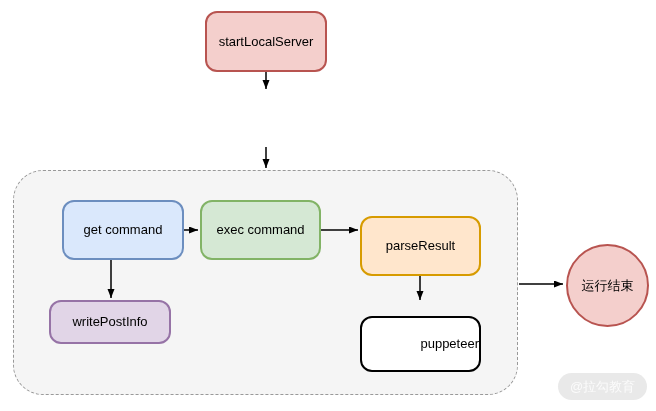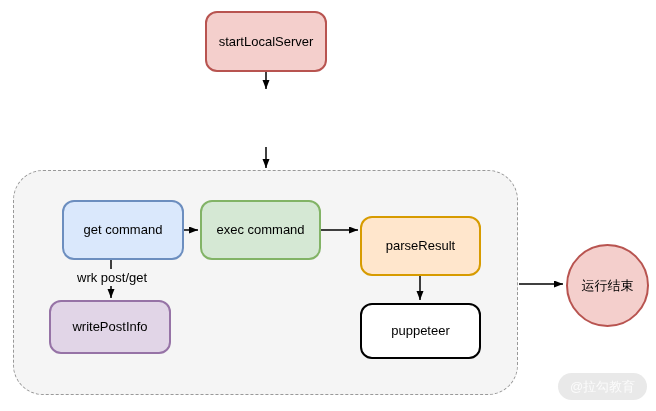--- a/index.html
+++ b/index.html
@@ -22,22 +22,22 @@
     justify-content: center;
     font-size: 13px;
     line-height: 1.2;
     text-align: center;
   }
   #n-start-local-server { left: 205px; top: 11px;  width: 122px; height: 61px; background: #f4cfcc; border-color: #b85450; }
   #n-start-test-link    { left: 205px; top: 91px;  width: 122px; height: 56px; background: #ffe6cc; border-color: #d79b00; }
   #n-get-command        { left: 62px;  top: 200px; width: 122px; height: 60px; background: #dae8fc; border-color: #6c8ebf; }
   #n-exec-command       { left: 200px; top: 200px; width: 121px; height: 60px; background: #d5e8d4; border-color: #82b366; }
   #n-parse-result       { left: 360px; top: 200px; width: 121px; height: 60px; background: #ffe6cc; border-color: #d79b00; margin-top: 16px; }
-  #n-write-post-info    { left: 49px;  top: 300px; width: 122px; height: 54px; background: #e1d5e7; border-color: #9673a6; }
-  #n-puppeteer          { left: 360px; top: 303px; width: 121px; height: 56px; background: #ffffff; border-color: #000000; }
+  #n-write-post-info    { left: 49px;  top: 300px; width: 122px; height: 44px; background: #e1d5e7; border-color: #9673a6; }
+  #n-puppeteer          { left: 360px; top: 316px; width: 121px; height: 56px; background: #ffffff; border-color: #000000; justify-content: flex-end; }
   #n-run-finished       { left: 566px; top: 244px; width: 83px;  height: 83px; background: #f4cfcc; border-color: #b85450; border-radius: 50%; }
   #group-container {
     position: absolute;
     left: 13px; top: 170px;
     width: 505px; height: 225px;
     box-sizing: border-box;
     background: #f5f5f5;
     border: 1px dashed #999999;
     border-radius: 30px;
   }
@@ -114,19 +114,18 @@
   </div>
 
   <div class="node" id="n-puppeteer">
     <span>puppeteer</span>
   </div>
 
   <div class="node" id="n-run-finished">
     <span>运行结束</span>
   </div>
 
-  <div id="edge-label-wrk">wrk post/get</div>
 
   <div id="watermark">
     <span>@拉勾教育</span>
   </div>
 
 </div>
 
 </body></html>

